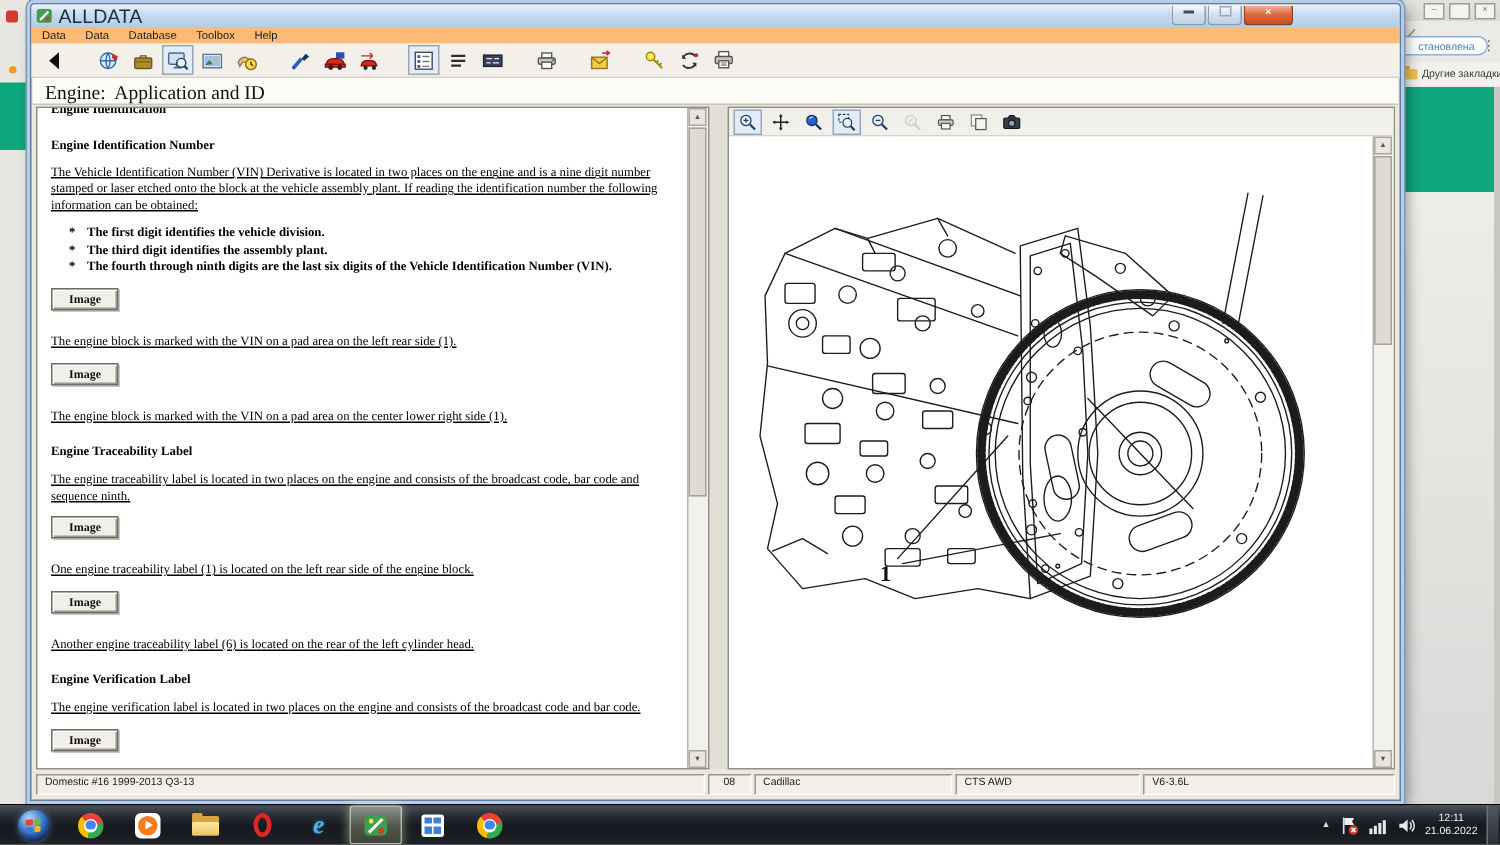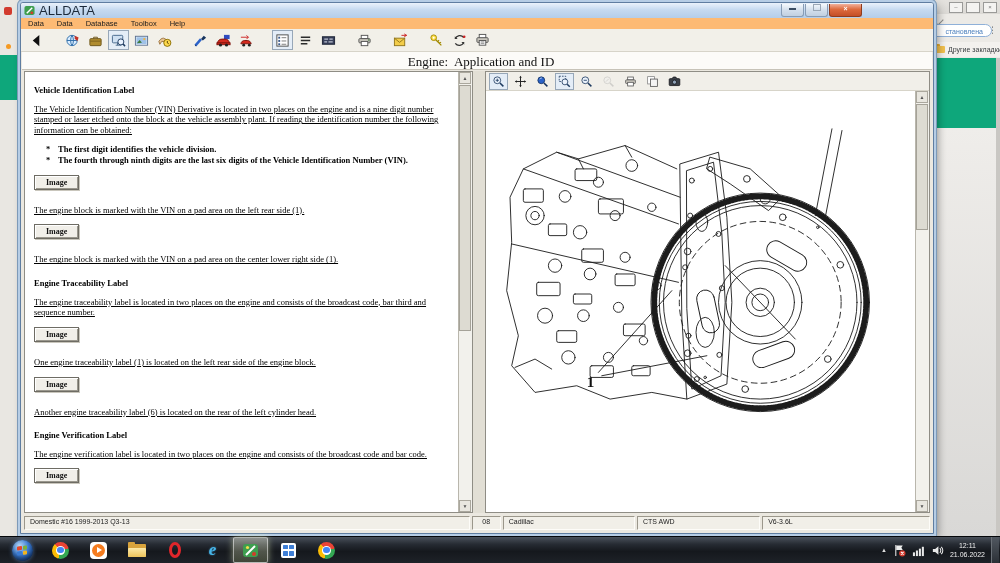--- a/index.html
+++ b/index.html
@@ -34,21 +34,21 @@
   .wb{width:21px;height:12px;border:1px solid #879cb5;border-top:none;border-radius:0 0 3px 3px;background:linear-gradient(#f5f9fd,#d3dfec 50%,#c1d0e0);color:#3a4d63;font-size:7px;line-height:10px;text-align:center;}
   .wb .mini{display:inline-block;width:7px;height:2px;background:#3a4d63;margin-bottom:1px;}
   .wb .maxi{display:inline-block;width:6px;height:5px;border:1px solid #9aa7b5;}
   .wb.close{width:31px;background:linear-gradient(#f2b19b,#dd6a3d 45%,#c44f26);border-color:#8e3c1e;color:#fff;font-weight:bold;}
   .menubar{position:absolute;left:0;top:15px;right:0;height:11px;background:#fdba74;display:flex;align-items:center;gap:13px;padding:0 7px;font-size:7.5px;color:#1c1c1c;}
   .toolbar{position:absolute;left:0;top:26px;right:0;height:22px;background:#f2f0e9;border-bottom:1px solid #d7d4c9;display:flex;align-items:center;padding:0 5px;}
   .tb-group{display:flex;gap:2px;margin-right:15px;align-items:center;}
   .tb-btn{width:19px;height:18px;display:flex;align-items:center;justify-content:center;border:1px solid transparent;}
   .tb-btn svg{width:15px;height:15px;}
   .tb-btn.selected{border:1px solid #97a7b8;background:#e4edf7;}
-  .dochdr{position:absolute;left:1px;top:49px;right:1px;height:18px;background:#fcfbf8;border-bottom:1px solid #c7c3b8;font:13px "Liberation Serif",serif;color:#111;padding:2px 0 0 8px;box-sizing:border-box;white-space:pre;text-align:center;}
+  .dochdr{position:absolute;left:1px;top:49px;right:1px;height:18px;background:#fcfbf8;border-bottom:1px solid #c7c3b8;font:13px "Liberation Serif",serif;color:#111;padding:2px 0 0 8px;box-sizing:border-box;white-space:pre;}
   .panels{position:absolute;left:3px;top:68px;right:3px;bottom:20px;background:#e2dfd5;}
   .lpanel{position:absolute;left:0;top:0;width:449px;height:100%;background:#fff;border:1px solid #8f8d85;box-sizing:border-box;display:flex;}
   .doc{flex:1;overflow:hidden;padding:0 8px 0 9px;font:8.5px/1.25 "Liberation Serif",serif;color:#000;}
   .doc h4{font-size:8.5px;margin:13px 0 8px;}
   .doc h4.clip{margin-top:-5px;}
   .doc p{margin:8px 0;text-decoration:underline;}
   .doc ul{list-style:none;margin:5px 0 7px;padding:0 0 0 24px;}
   .doc li{position:relative;margin:1px 0;font-weight:bold;}
   .doc li::before{content:"*";position:absolute;left:-12px;top:0;}
   .img-btn{display:block;margin:9px 0 15px;font:bold 8px "Liberation Serif",serif;color:#111;background:#f1efe9;border:1px solid #6e6c64;box-shadow:inset 1px 1px 0 #fff,inset -1px -1px 0 #9a978d,1px 1px 0 #c9c6bc;padding:2px 11px;}
@@ -287,32 +287,34 @@
             </svg>
           </span>
         </div>
       </div>
     <div class="dochdr">Engine:  Application and ID</div>
 
     <div class="panels">
 
       <div class="lpanel">
         <div class="doc" id="doc">
-            <h4>Vehicle Identification Label</h4>
+            <h4 class="clip">Engine Identification</h4>
+            <h4>Engine Identification Number</h4>
             <p>The Vehicle Identification Number (VIN) Derivative is located in two places on the engine and is a nine digit number stamped or laser etched onto the block at the vehicle assembly plant. If reading the identification number the following information can be obtained:</p>
             <ul>
               <li>The first digit identifies the vehicle division.</li>
+              <li>The third digit identifies the assembly plant.</li>
               <li>The fourth through ninth digits are the last six digits of the Vehicle Identification Number (VIN).</li>
             </ul>
             <button class="img-btn">Image</button>
             <p>The engine block is marked with the VIN on a pad area on the left rear side (1).</p>
             <button class="img-btn">Image</button>
             <p>The engine block is marked with the VIN on a pad area on the center lower right side (1).</p>
             <h4>Engine Traceability Label</h4>
-            <p>The engine traceability label is located in two places on the engine and consists of the broadcast code, bar third and sequence number.</p>
+            <p>The engine traceability label is located in two places on the engine and consists of the broadcast code, bar code and sequence ninth.</p>
             <button class="img-btn">Image</button>
             <p>One engine traceability label (1) is located on the left rear side of the engine block.</p>
             <button class="img-btn">Image</button>
             <p>Another engine traceability label (6) is located on the rear of the left cylinder head.</p>
             <h4>Engine Verification Label</h4>
             <p>The engine verification label is located in two places on the engine and consists of the broadcast code and bar code.</p>
             <button class="img-btn">Image</button>
           </div>
         <div class="vscroll">
           <div class="sarrow up">▲</div>

